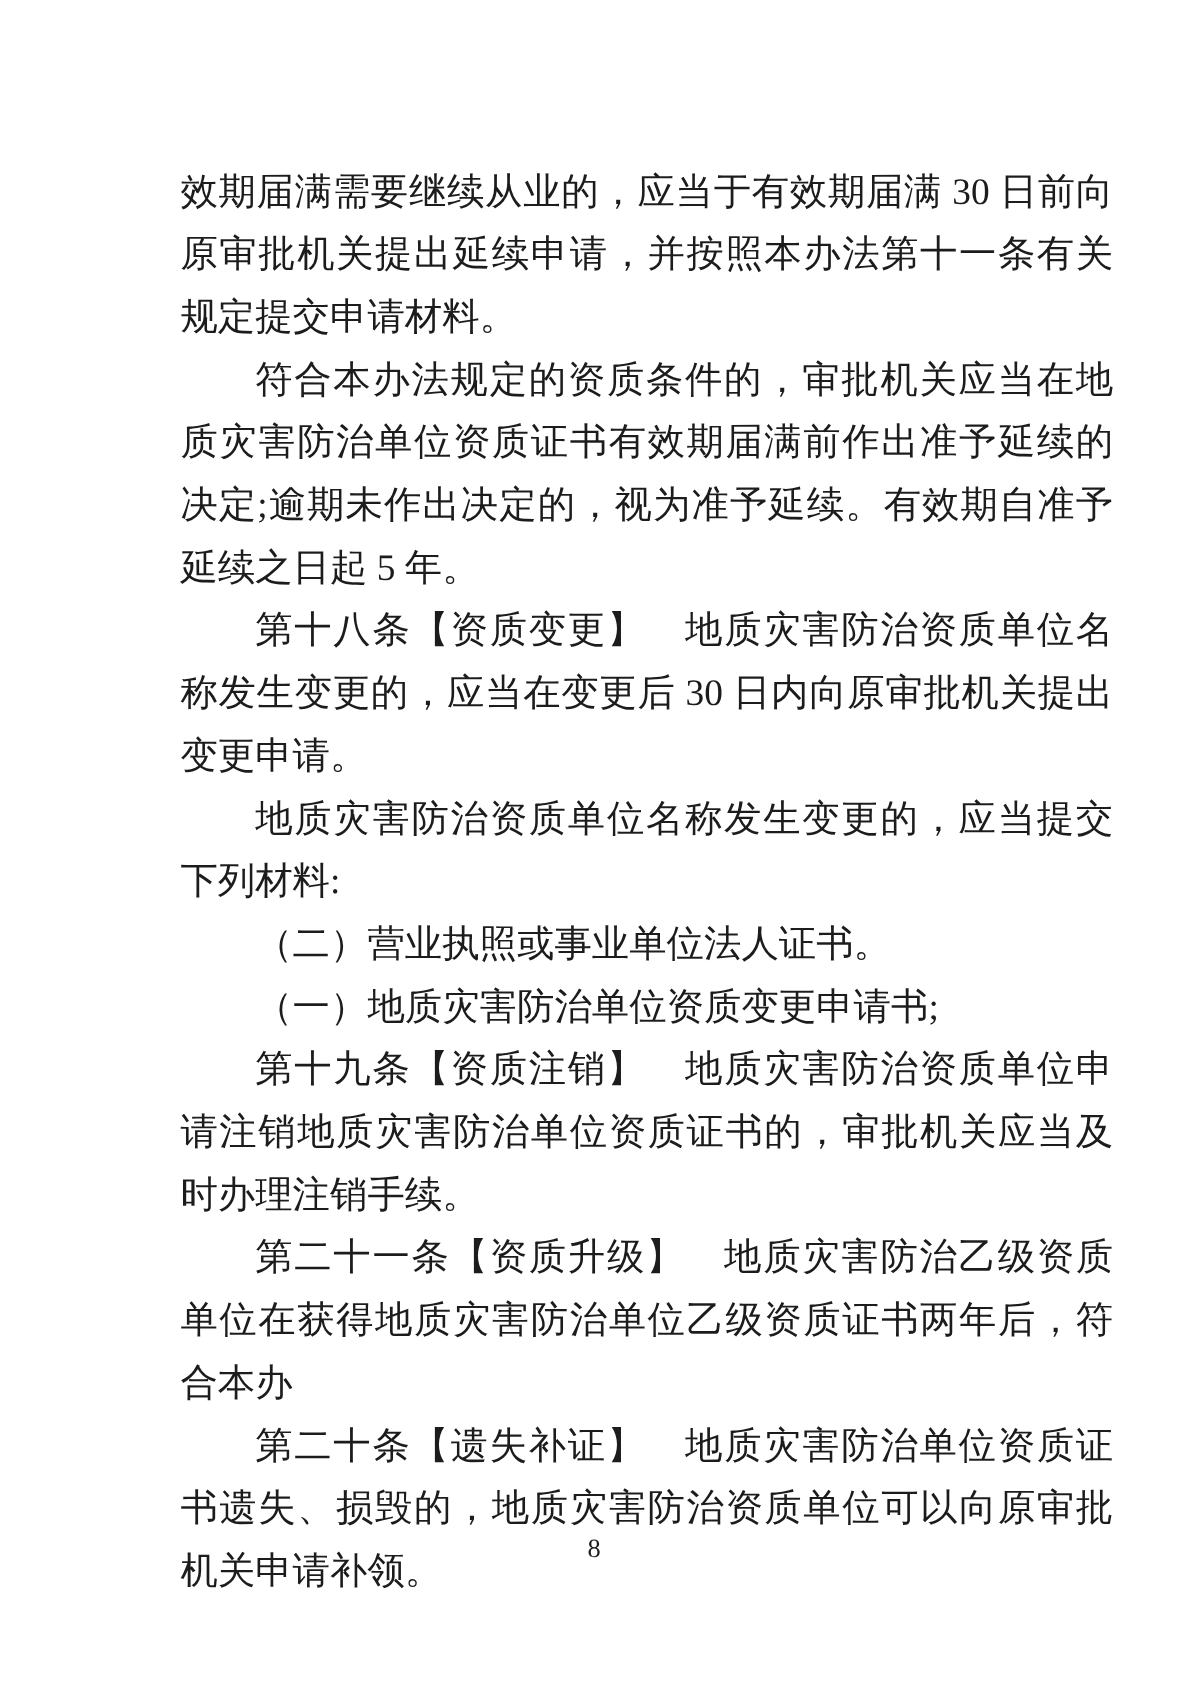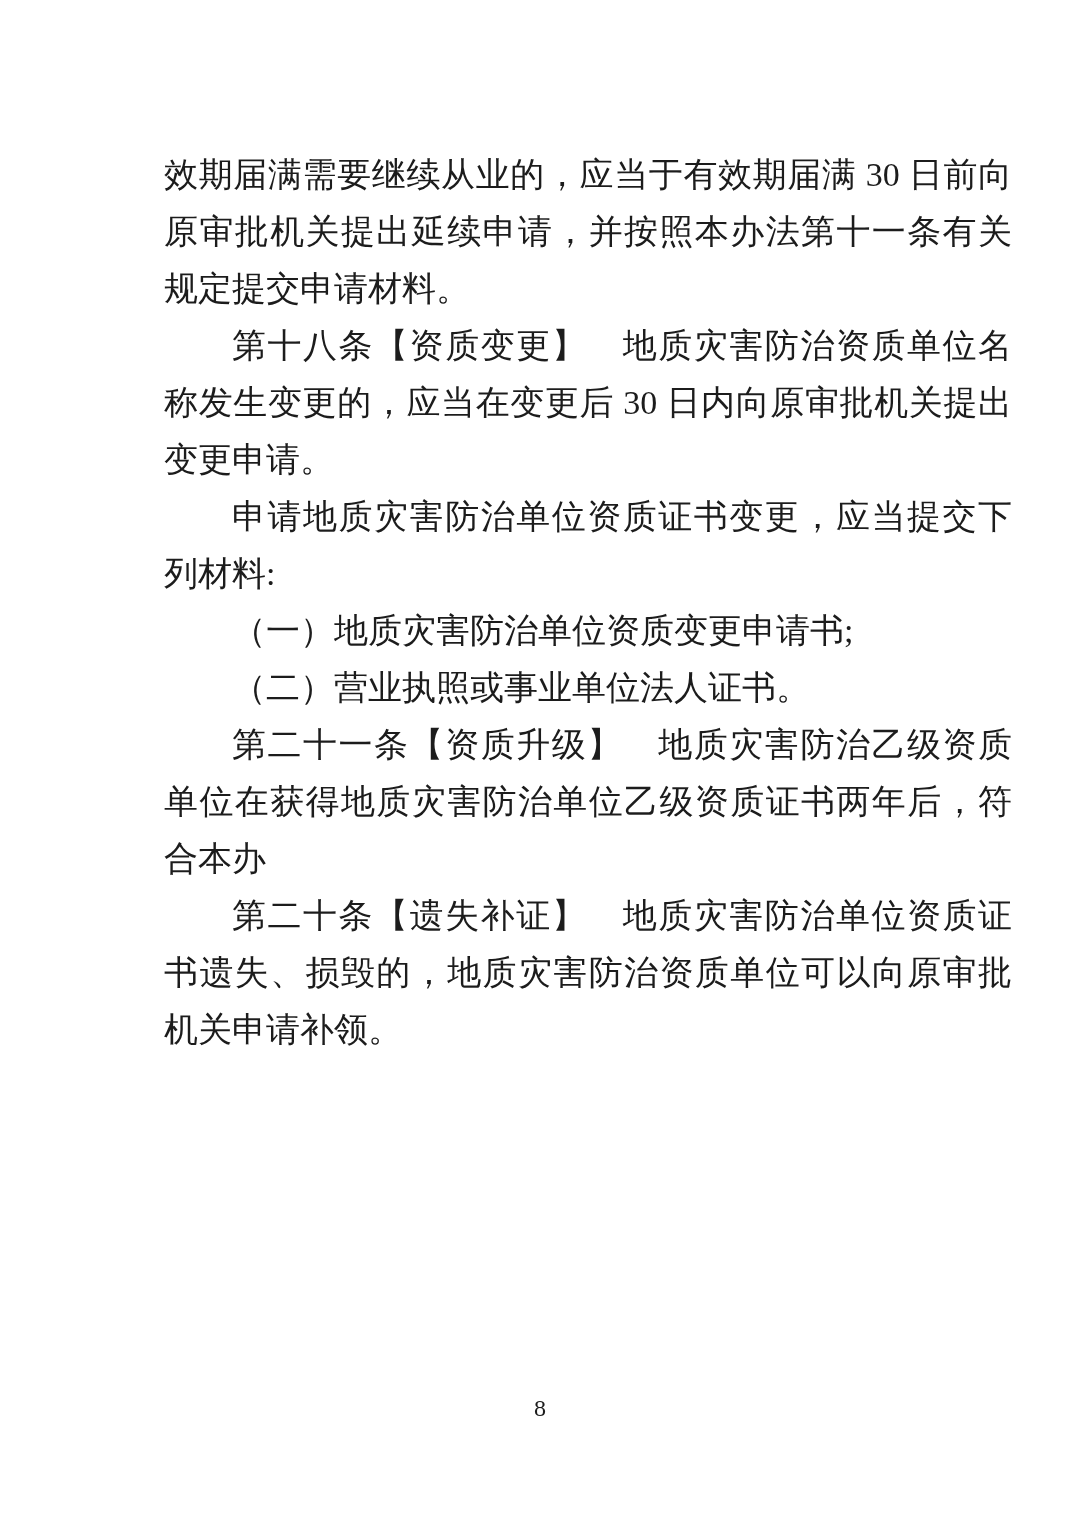--- a/index.html
+++ b/index.html
@@ -42,21 +42,23 @@
     line-height: 30px;
     color: #1c1c1c;
   }
 </style>
 </head>
 <body>
 
 <div class="page">
   <div id="document-body">
       <p class="para">效期届满需要继续从业的，应当于有效期届满 30 日前向原审批机关提出延续申请，并按照本办法第十一条有关规定提交申请材料。</p>
+      <p class="para indent">符合本办法规定的资质条件的，审批机关应当在地质灾害防治单位资质证书有效期届满前作出准予延续的决定;逾期未作出决定的，视为准予延续。有效期自准予延续之日起 5 年。</p>
       <p class="para indent"><strong>第十八条【资质变更】</strong>　地质灾害防治资质单位名称发生变更的，应当在变更后 30 日内向原审批机关提出变更申请。</p>
-      <p class="para indent">申请地质灾害防治单位资质证书变更，应当提交下列材料:</p>
+      <p class="para indent">地质灾害防治资质单位名称发生变更的，应当提交下列材料:</p>
+      <p class="para indent">（二）营业执照或事业单位法人证书。</p>
       <p class="para indent">（一）地质灾害防治单位资质变更申请书;</p>
-      <p class="para indent">（二）营业执照或事业单位法人证书。</p>
+      <p class="para indent"><strong>第十九条【资质注销】</strong>　地质灾害防治资质单位申请注销地质灾害防治单位资质证书的，审批机关应当及时办理注销手续。</p>
       <p class="para indent"><strong>第二十一条【资质升级】</strong>　地质灾害防治乙级资质单位在获得地质灾害防治单位乙级资质证书两年后，符合本办</p>
       <p class="para indent"><strong>第二十条【遗失补证】</strong>　地质灾害防治单位资质证书遗失、损毁的，地质灾害防治资质单位可以向原审批机关申请补领。</p>
     </div>
   <div class="page-number">8</div>
 </div>
 
 </body></html>

